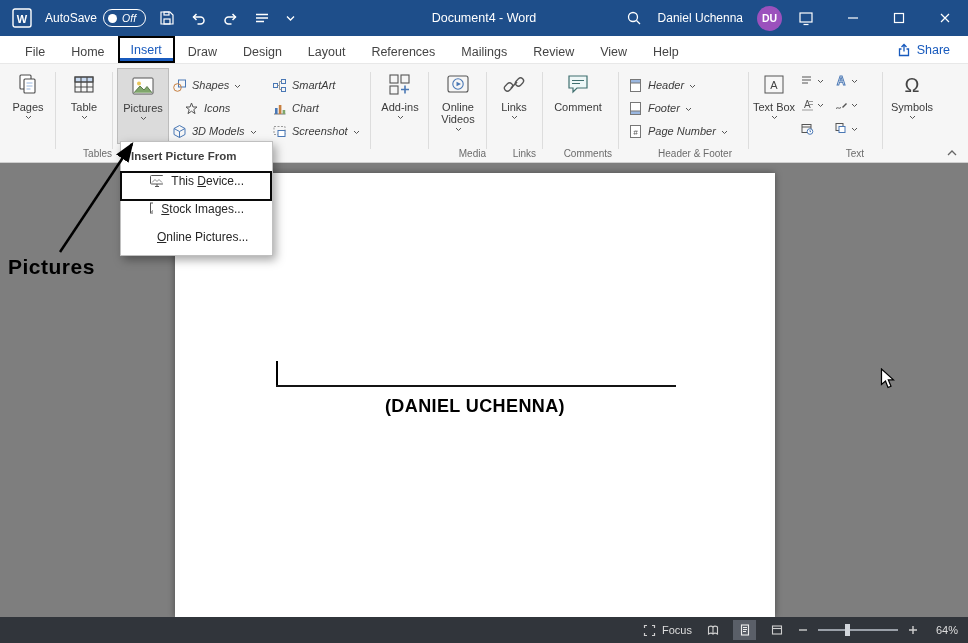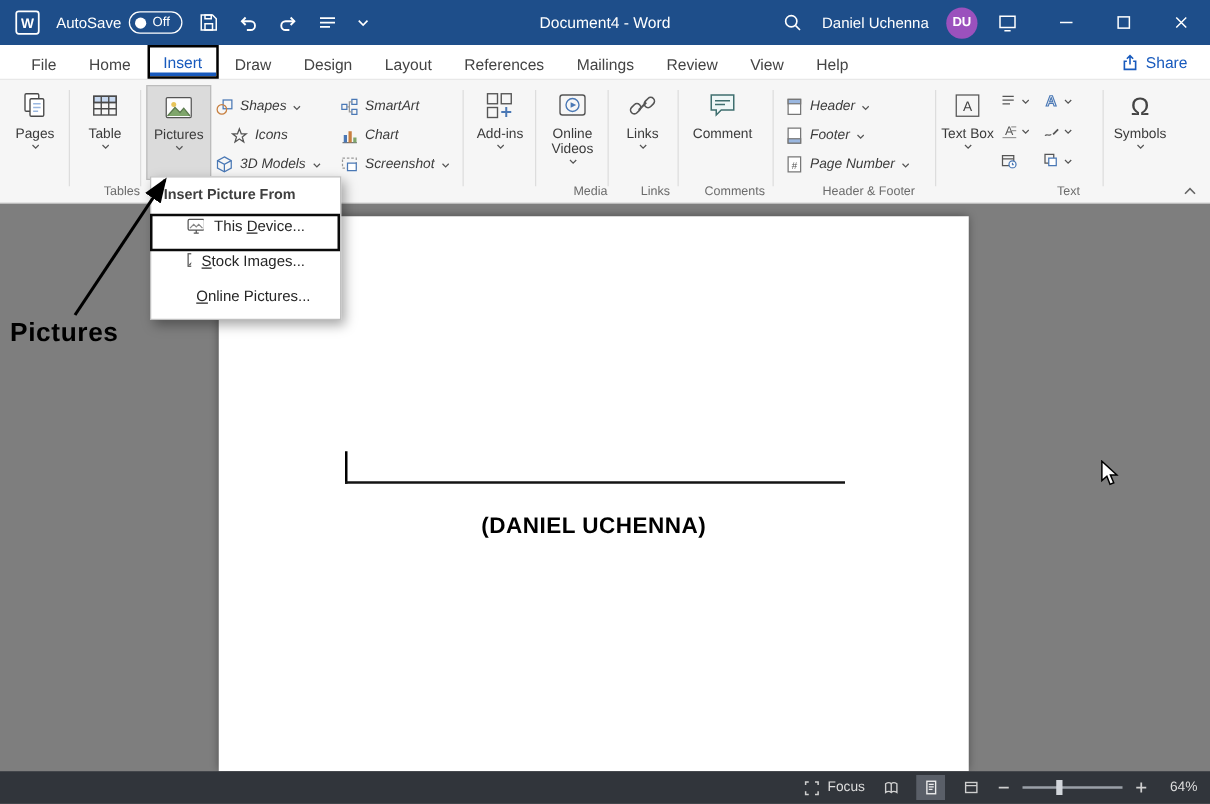--- a/index.html
+++ b/index.html
@@ -7,21 +7,21 @@
   body { position:relative; overflow:hidden; background:#7e7e7e;
          font-family:"Liberation Sans", sans-serif; }
   svg { display:block; }
 
   
   #titlebar { position:absolute; top:0; left:0; right:0; height:36px;
     background:var(--titlebar,#1e4e8a); color:#fff; display:flex; align-items:center; font-size:12px; }
   .tb-left { display:flex; align-items:center; gap:11px; padding-left:10px; z-index:2; }
   .autosave { display:flex; align-items:center; gap:6px; }
   .as-toggle { display:flex; align-items:center; gap:5px; border:1px solid #fff;
-    border-radius:10px; padding:2px 9px 2px 4px; font-size:10.5px; }
+    border-radius:10px; padding:2px 9px 2px 4px; font-size:10.5px;font-style:italic; }
   .as-knob { width:9px; height:9px; border-radius:50%; background:#fff; }
   .tb-btn { display:flex; align-items:center; justify-content:center; padding:2px; }
   .tb-title { position:absolute; left:0; right:0; top:0; height:36px; display:flex;
     align-items:center; justify-content:center; font-size:12.5px; pointer-events:none; }
   .tb-right { margin-left:auto; display:flex; align-items:center; gap:14px; height:100%; z-index:2; }
   .avatar { width:25px; height:25px; border-radius:50%; background:var(--avatar,#9b51bd);
     display:flex; align-items:center; justify-content:center; font-size:10.5px; font-weight:bold; }
   .winctl { display:flex; height:100%; }
   .win-btn { width:46px; height:36px; display:flex; align-items:center; justify-content:center; }
 
@@ -66,21 +66,21 @@
   #ann-label { position:absolute; left:8px; top:255px; font-size:21px; font-weight:800;
     color:#000; letter-spacing:.5px; z-index:45; }
 
   
   #docarea { position:absolute; top:163px; left:0; right:0; bottom:26px; background:#7e7e7e; }
   #page { position:absolute; left:175px; top:10px; width:600px; height:444px; background:#fff;
     box-shadow:0 0 7px rgba(0,0,0,.4); }
   #caret { position:absolute; left:101px; top:188px; width:2px; height:26px; background:#000; }
   #rule-line { position:absolute; left:101px; top:212px; width:400px; height:2px; background:#141414; }
   #doc-heading { position:absolute; left:0; right:0; top:223px; text-align:center;
-    font-size:18px; font-weight:bold; letter-spacing:.4px; color:#000;margin-top:14px; }
+    font-size:18px; font-weight:bold; letter-spacing:.4px; color:#000; }
   #cursor { position:absolute; left:880px; top:368px; z-index:60; }
 
   
   #statusbar { position:absolute; left:0; right:0; bottom:0; height:26px;
     background:var(--statusbar,#31353b); color:#dedede; font-size:11px;
     display:flex; align-items:center; }
   .sb-left { display:flex; align-items:center; gap:15px; padding-left:8px; }
   .sb-item { display:flex; align-items:center; gap:6px; }
   .sb-right { margin-left:auto; display:flex; align-items:center; gap:9px; padding-right:10px; }
   .viewbtn { width:23px; height:20px; display:flex; align-items:center; justify-content:center; }

